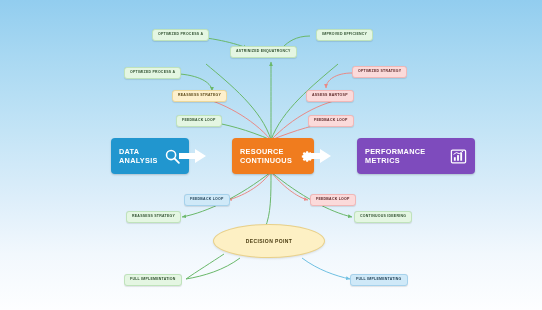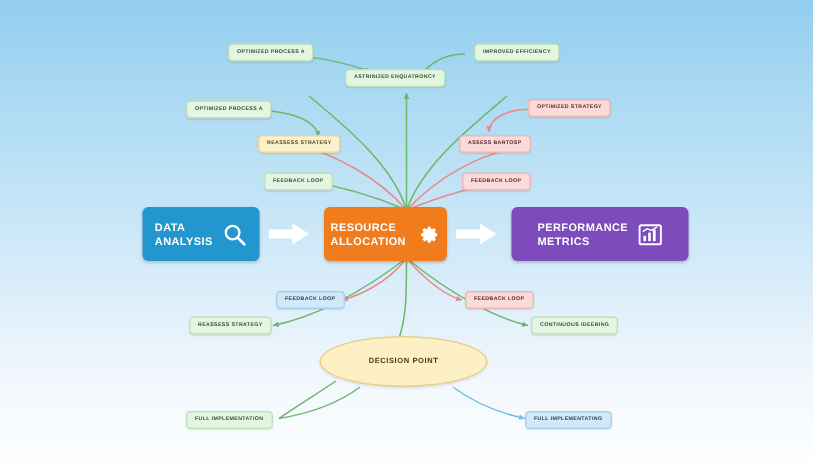--- a/index.html
+++ b/index.html
@@ -10,22 +10,23 @@
   }
   #stage{position:relative;width:542px;height:310px;}
   #edges{position:absolute;left:0;top:0;width:542px;height:310px;}
 
   .node{position:absolute;box-sizing:border-box;display:flex;align-items:center;
         justify-content:center;text-align:center;}
 
   
   .mainbox{
     border-radius:4px;color:#fff;padding:0 8px;
-    display:flex;align-items:center;justify-content:center;
+    display:flex;align-items:center;justify-content:space-between;
     box-shadow:0 1px 2px rgba(0,0,0,.18);
+    margin-left:16px;
   }
   .mainbox .lbl{
     font-size:7.3px;font-weight:bold;line-height:1.25;letter-spacing:.3px;
     text-align:left;white-space:pre-line;
   }
   .mainbox .ico{flex:0 0 auto;margin-left:6px;display:flex;align-items:center;}
 
   
   .pill{
     border-radius:3px;font-size:3.5px;font-weight:bold;letter-spacing:.25px;
@@ -105,21 +106,21 @@
   </div>
 
   <div class="arrowchev" style="left:179px;top:148px;">
     <svg width="28" height="16" viewBox="0 0 28 16">
         <path d="M0,5 L16,5 L16,1 L27,8 L16,15 L16,11 L0,11 z" fill="#ffffff"></path>
       </svg>
   </div>
 
   <div class="node mainbox" style="left:216px;top:138px;width:82px;height:36px;background:#f07c1e;">
     <span class="lbl">RESOURCE
-ALLOCATION</span>
+CONTINUOUS</span>
     <span class="ico">
       <svg width="17" height="17" viewBox="0 0 24 24">
           <path fill="#fff" d="M12 8.2a3.8 3.8 0 1 0 0 7.6 3.8 3.8 0 0 0 0-7.6zm0 5.8a2 2 0 1 1 0-4 2 2 0 0 1 0 4z"></path>
           <path fill="#fff" d="M20.4 13.4l-1.8-.3a6.9 6.9 0 0 0-.5-1.3l1.1-1.5-1.9-1.9-1.5 1.1a6.9 6.9 0 0 0-1.3-.5l-.3-1.8h-2.6l-.3 1.8a6.9 6.9 0 0 0-1.3.5L8.5 8.4 6.6 10.3l1.1 1.5a6.9 6.9 0 0 0-.5 1.3l-1.8.3v2.6l1.8.3a6.9 6.9 0 0 0 .5 1.3l-1.1 1.5 1.9 1.9 1.5-1.1c.4.2.85.38 1.3.5l.3 1.8h2.6l.3-1.8c.45-.12.9-.3 1.3-.5l1.5 1.1 1.9-1.9-1.1-1.5c.2-.4.38-.85.5-1.3l1.8-.3z" transform="translate(0,-2.7) scale(1)"></path>
         </svg>
     </span>
   </div>
 
   <div class="arrowchev" style="left:304px;top:148px;">
     <svg width="28" height="16" viewBox="0 0 28 16">

